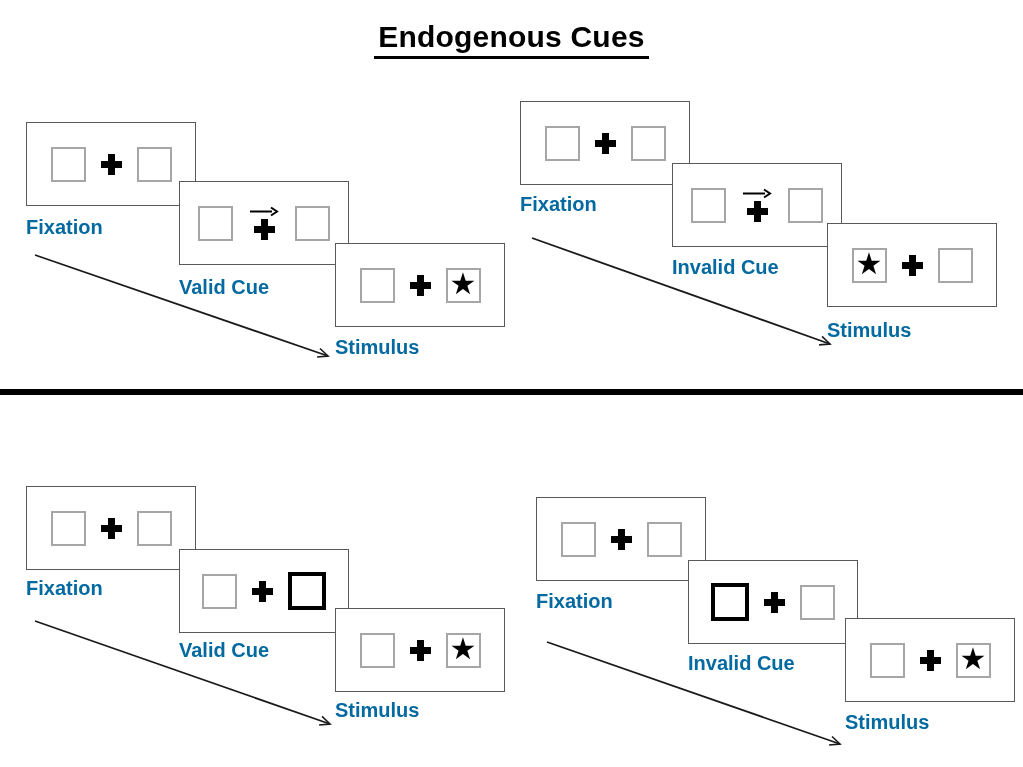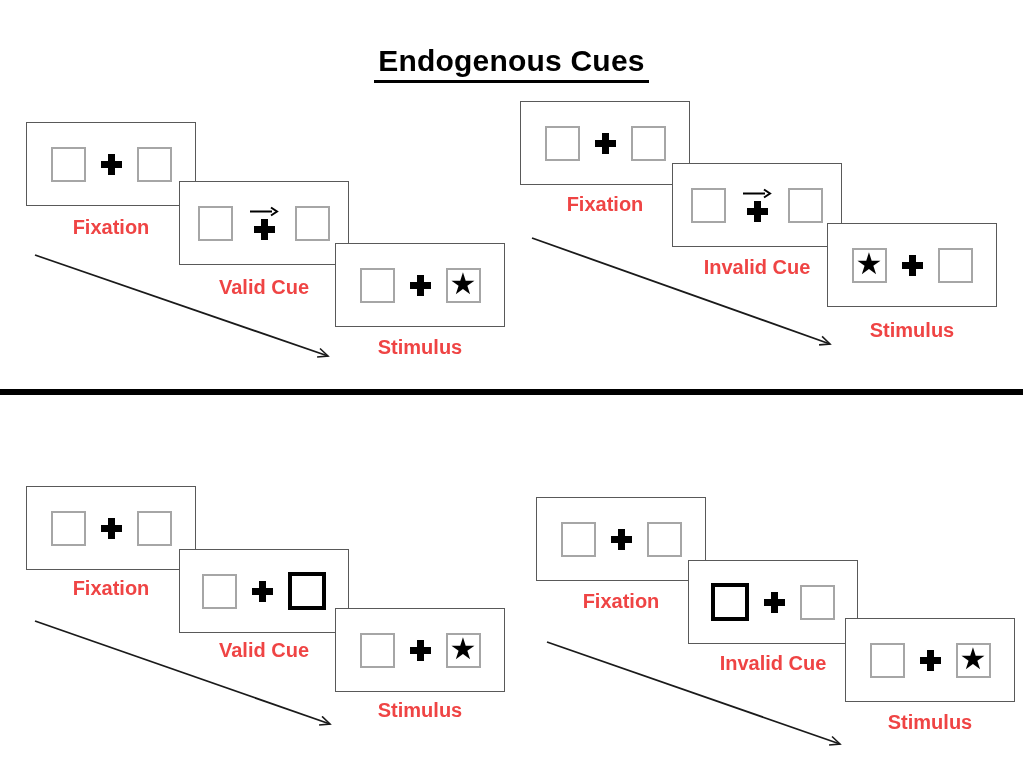--- a/index.html
+++ b/index.html
@@ -24,43 +24,43 @@
     flex:0 0 auto;
   }
   .box.thick { width:38px; height:38px; border:4px solid #000; }
   .star { font-size:30px; line-height:1; color:#000; margin-top:-2px; }
   .cross-wrap { display:flex; flex-direction:column; align-items:center; flex:0 0 auto; }
   .cue-arrow { margin-bottom:2px; }
   .plus { position:relative; width:21px; height:21px; }
   .plus::before { content:""; position:absolute; top:7px; left:0; width:21px; height:7px; background:#000; }
   .plus::after  { content:""; position:absolute; left:7px; top:0; width:7px; height:21px; background:#000; }
   .panel-label {
-    position:absolute; width:170px; text-align:center;
-    font-size:20px; font-weight:bold; color:#ef4444; white-space:nowrap;
+    position:absolute; width:170px; text-align:left;
+    font-size:20px; font-weight:bold; color:#0369a1; white-space:nowrap;
   }
   .flow-arrows { position:absolute; left:0; top:0; pointer-events:none; }
 </style>
 </head>
 <body>
 
 <div class="canvas">
 
   <svg class="flow-arrows" width="1023" height="767" viewBox="0 0 1023 767">
     <defs>
       <marker id="ah" markerWidth="16" markerHeight="16" refX="11" refY="5.5" orient="auto" markerUnits="userSpaceOnUse">
         <path d="M1,1 L11,5.5 L1,10" fill="none" stroke="#1a1a1a" stroke-width="1.6"></path>
       </marker>
     </defs>
     <line x1="35" y1="255" x2="328" y2="356" stroke="#1a1a1a" stroke-width="1.8" marker-end="url(#ah)"></line>
     <line x1="532" y1="238" x2="830" y2="344" stroke="#1a1a1a" stroke-width="1.8" marker-end="url(#ah)"></line>
     <line x1="35" y1="621" x2="330" y2="724" stroke="#1a1a1a" stroke-width="1.8" marker-end="url(#ah)"></line>
     <line x1="547" y1="642" x2="840" y2="744" stroke="#1a1a1a" stroke-width="1.8" marker-end="url(#ah)"></line>
   </svg>
 
-  <div class="section-title" style="top:20px;margin-top:24px;">
+  <div class="section-title" style="top:20px;">
     <span class="title-text">Endogenous Cues</span>
   </div>
 
   <div class="panel" style="left:26px; top:122px;">
     <div class="box"></div>
     <div class="cross-wrap">
         <div class="plus"></div>
       </div>
     <div class="box"></div>
   </div>

